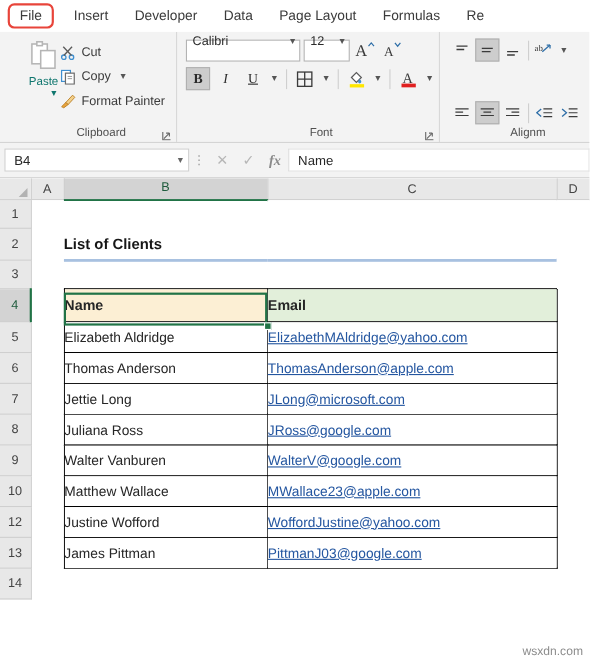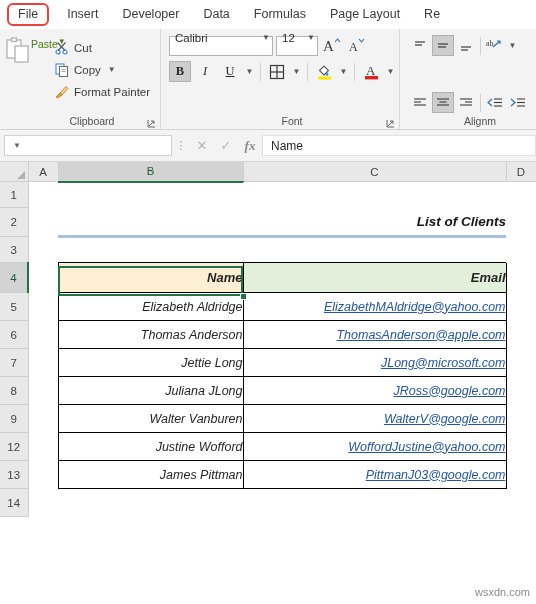--- a/index.html
+++ b/index.html
@@ -89,24 +89,24 @@
     bottom: 1px;
     width: 9px;
     height: 9px;
   }
 
   
   .grp-clipboard { width: 160px; }
   .paste-col {
     width: 48px;
     display: flex;
-    flex-direction: row;
-    align-items: flex-start;
+    flex-direction: column;
+    align-items: flex-end;
     padding-top: 2px;
-    color: #4d7c0f;
+    color: #0f766e;
   }
   .paste-icon { width: 26px; height: 30px; }
   .paste-label { font-size: 10.5px; margin-top: 1px; }
   .paste-caret { font-size: 8px; line-height: 8px; margin-top: 1px; }
   .clip-col { display: flex; flex-direction: column; padding-top: 3px; gap: 3px; }
   .clip-item {
     display: flex;
     align-items: center;
     font-size: 11.5px;
     color: #3b3b3b;
@@ -249,25 +249,24 @@
   }
   .rowhead.selected {
     background: #d3d3d3;
     color: #1f5c3d;
     border-right: 2px solid #217346;
   }
   td.cell {
     background: #ffffff;
     font-size: 12.5px;
     color: #262626;
-    text-align: right;
+    text-align: left;
     box-sizing: border-box;
     position: relative;
     vertical-align: middle;
-    font-style: italic;
   }
   
   td.title-cell {
     font-weight: bold;
     font-size: 13.5px;
     color: #161616;
     border-bottom: 3px solid #a8c1e0;
   }
   
   td.th-name {
@@ -332,25 +331,25 @@
   </div>
   <div class="tab" data-name="ribbon-tab-insert">
     <span data-name="ribbon-tab-insert-label">Insert</span>
   </div>
   <div class="tab" data-name="ribbon-tab-developer">
     <span data-name="ribbon-tab-developer-label">Developer</span>
   </div>
   <div class="tab" data-name="ribbon-tab-data">
     <span data-name="ribbon-tab-data-label">Data</span>
   </div>
+  <div class="tab" data-name="ribbon-tab-page-layout">
+    <span data-name="ribbon-tab-page-layout-label">Page Layout</span>
+  </div>
   <div class="tab" data-name="ribbon-tab-formulas">
     <span data-name="ribbon-tab-formulas-label">Formulas</span>
-  </div>
-  <div class="tab" data-name="ribbon-tab-page-layout">
-    <span data-name="ribbon-tab-page-layout-label">Page Layout</span>
   </div>
   <div class="tab" data-name="ribbon-tab-review">
     <span data-name="ribbon-tab-review-label">Re</span>
   </div>
 </div>
 
 <div class="ribbon" data-name="ribbon">
 
   <div class="grp grp-clipboard" data-name="ribbon-group-clipboard">
     <div class="grp-body">
@@ -560,20 +559,21 @@
       </div>
     </div>
     <div class="grp-label" data-name="alignment-group-label">
       <span data-name="alignment-group-label-text">Alignm</span>
     </div>
   </div>
 </div>
 
 <div class="formula-bar" data-name="formula-bar">
   <div class="name-box" data-name="name-box">
+    <span class="nv" data-name="name-box-value">B4</span>
     <span class="nc" data-name="name-box-chevron-down-icon">▼</span>
   </div>
   <div class="fb-dots" data-name="formula-bar-grip">⋮</div>
   <div class="fb-btns" data-name="formula-bar-buttons">
     <div class="fb-btn" data-name="cancel-entry-button">
       <span data-name="close-icon">✕</span>
     </div>
     <div class="fb-btn" data-name="confirm-entry-button">
       <span data-name="check-icon">✓</span>
     </div>
@@ -652,32 +652,39 @@
     <tr style="height:28px" data-name="table-row">
       <td class="rowhead" data-name="row-header-7">7</td>
       <td class="cell" data-name="cell-a7"></td>
       <td class="cell data-name" data-name="cell-name-7">Jettie Long</td>
       <td class="cell data-email" data-name="cell-email-7"><a href="#" data-name="email-link">JLong@microsoft.com</a></td>
       <td class="cell" data-name="cell-d7"></td>
     </tr>
     <tr style="height:28px" data-name="table-row">
       <td class="rowhead" data-name="row-header-8">8</td>
       <td class="cell" data-name="cell-a8"></td>
-      <td class="cell data-name" data-name="cell-name-8">Juliana JLong</td>
+      <td class="cell data-name" data-name="cell-name-8">Juliana Ross</td>
       <td class="cell data-email" data-name="cell-email-8"><a href="#" data-name="email-link">JRoss@google.com</a></td>
       <td class="cell" data-name="cell-d8"></td>
     </tr>
     <tr style="height:28px" data-name="table-row">
       <td class="rowhead" data-name="row-header-9">9</td>
       <td class="cell" data-name="cell-a9"></td>
       <td class="cell data-name" data-name="cell-name-9">Walter Vanburen</td>
       <td class="cell data-email" data-name="cell-email-9"><a href="#" data-name="email-link">WalterV@google.com</a></td>
       <td class="cell" data-name="cell-d9"></td>
     </tr>
     <tr style="height:28px" data-name="table-row">
+      <td class="rowhead" data-name="row-header-10">10</td>
+      <td class="cell" data-name="cell-a10"></td>
+      <td class="cell data-name" data-name="cell-name-10">Matthew Wallace</td>
+      <td class="cell data-email" data-name="cell-email-10"><a href="#" data-name="email-link">MWallace23@apple.com</a></td>
+      <td class="cell" data-name="cell-d10"></td>
+    </tr>
+    <tr style="height:28px" data-name="table-row">
       <td class="rowhead" data-name="row-header-12">12</td>
       <td class="cell" data-name="cell-a12"></td>
       <td class="cell data-name" data-name="cell-name-12">Justine Wofford</td>
       <td class="cell data-email" data-name="cell-email-12"><a href="#" data-name="email-link">WoffordJustine@yahoo.com</a></td>
       <td class="cell" data-name="cell-d12"></td>
     </tr>
     <tr style="height:28px" data-name="table-row">
       <td class="rowhead" data-name="row-header-13">13</td>
       <td class="cell" data-name="cell-a13"></td>
       <td class="cell data-name" data-name="cell-name-13">James Pittman</td>

